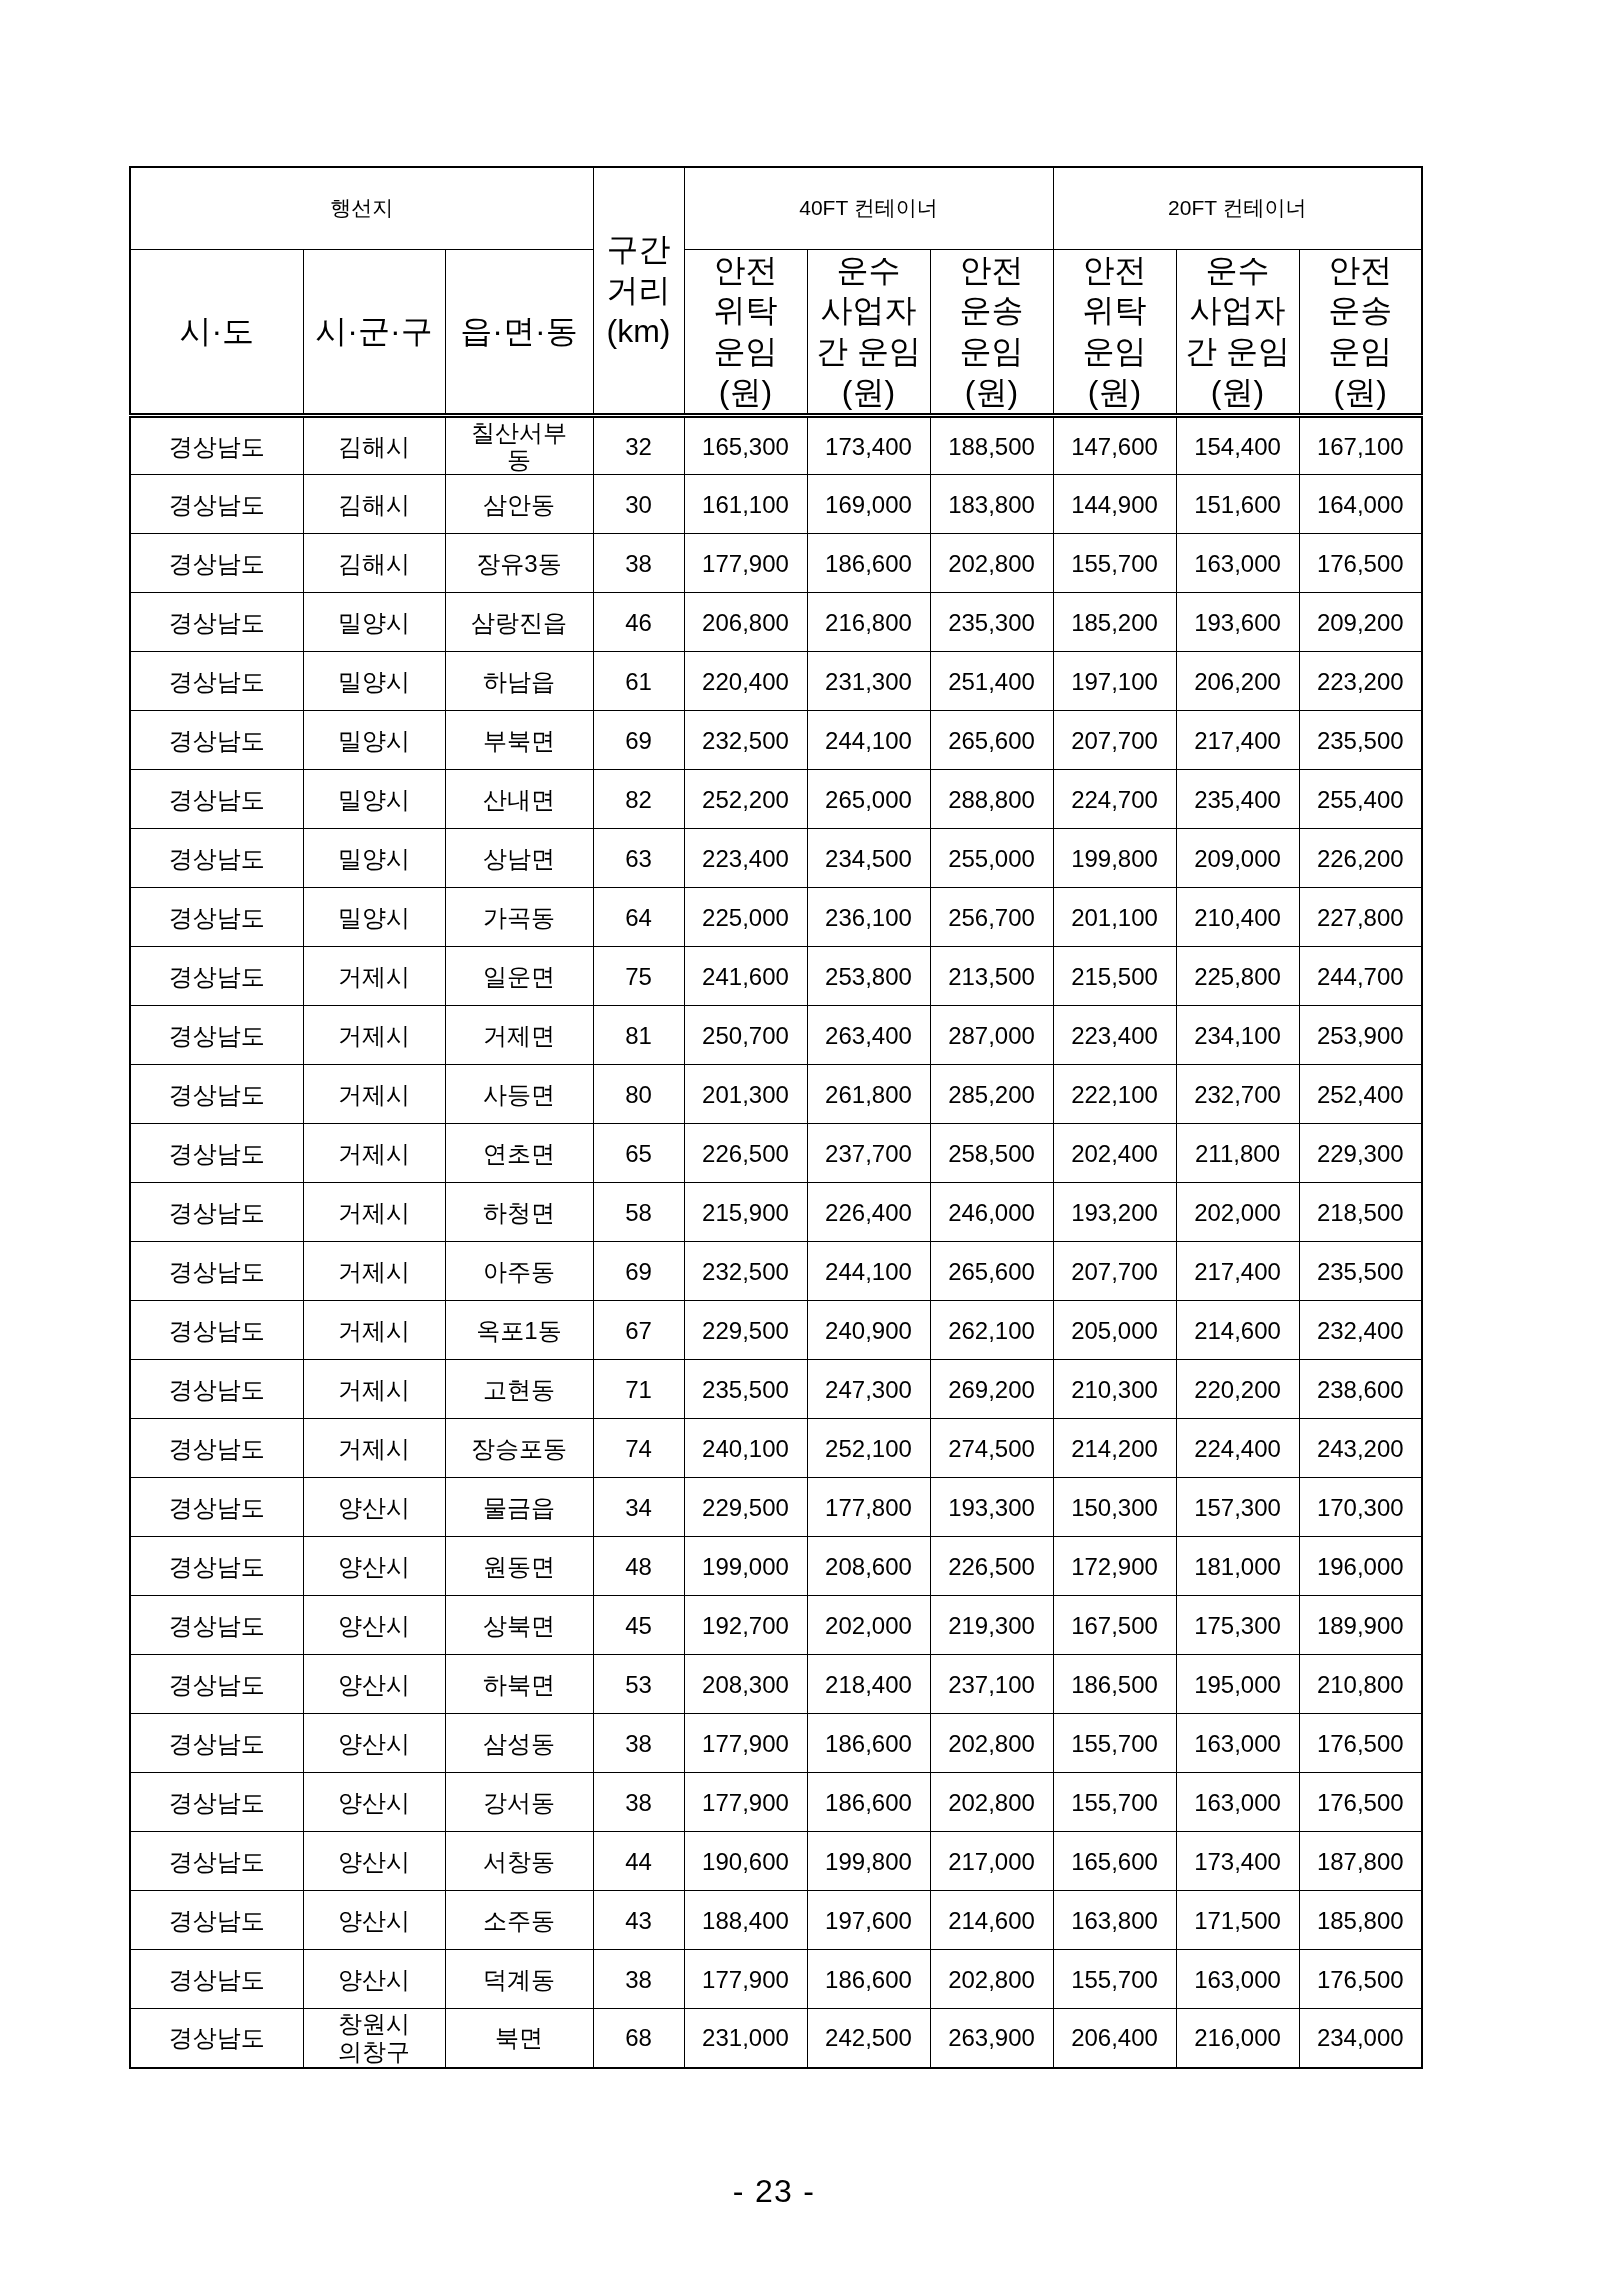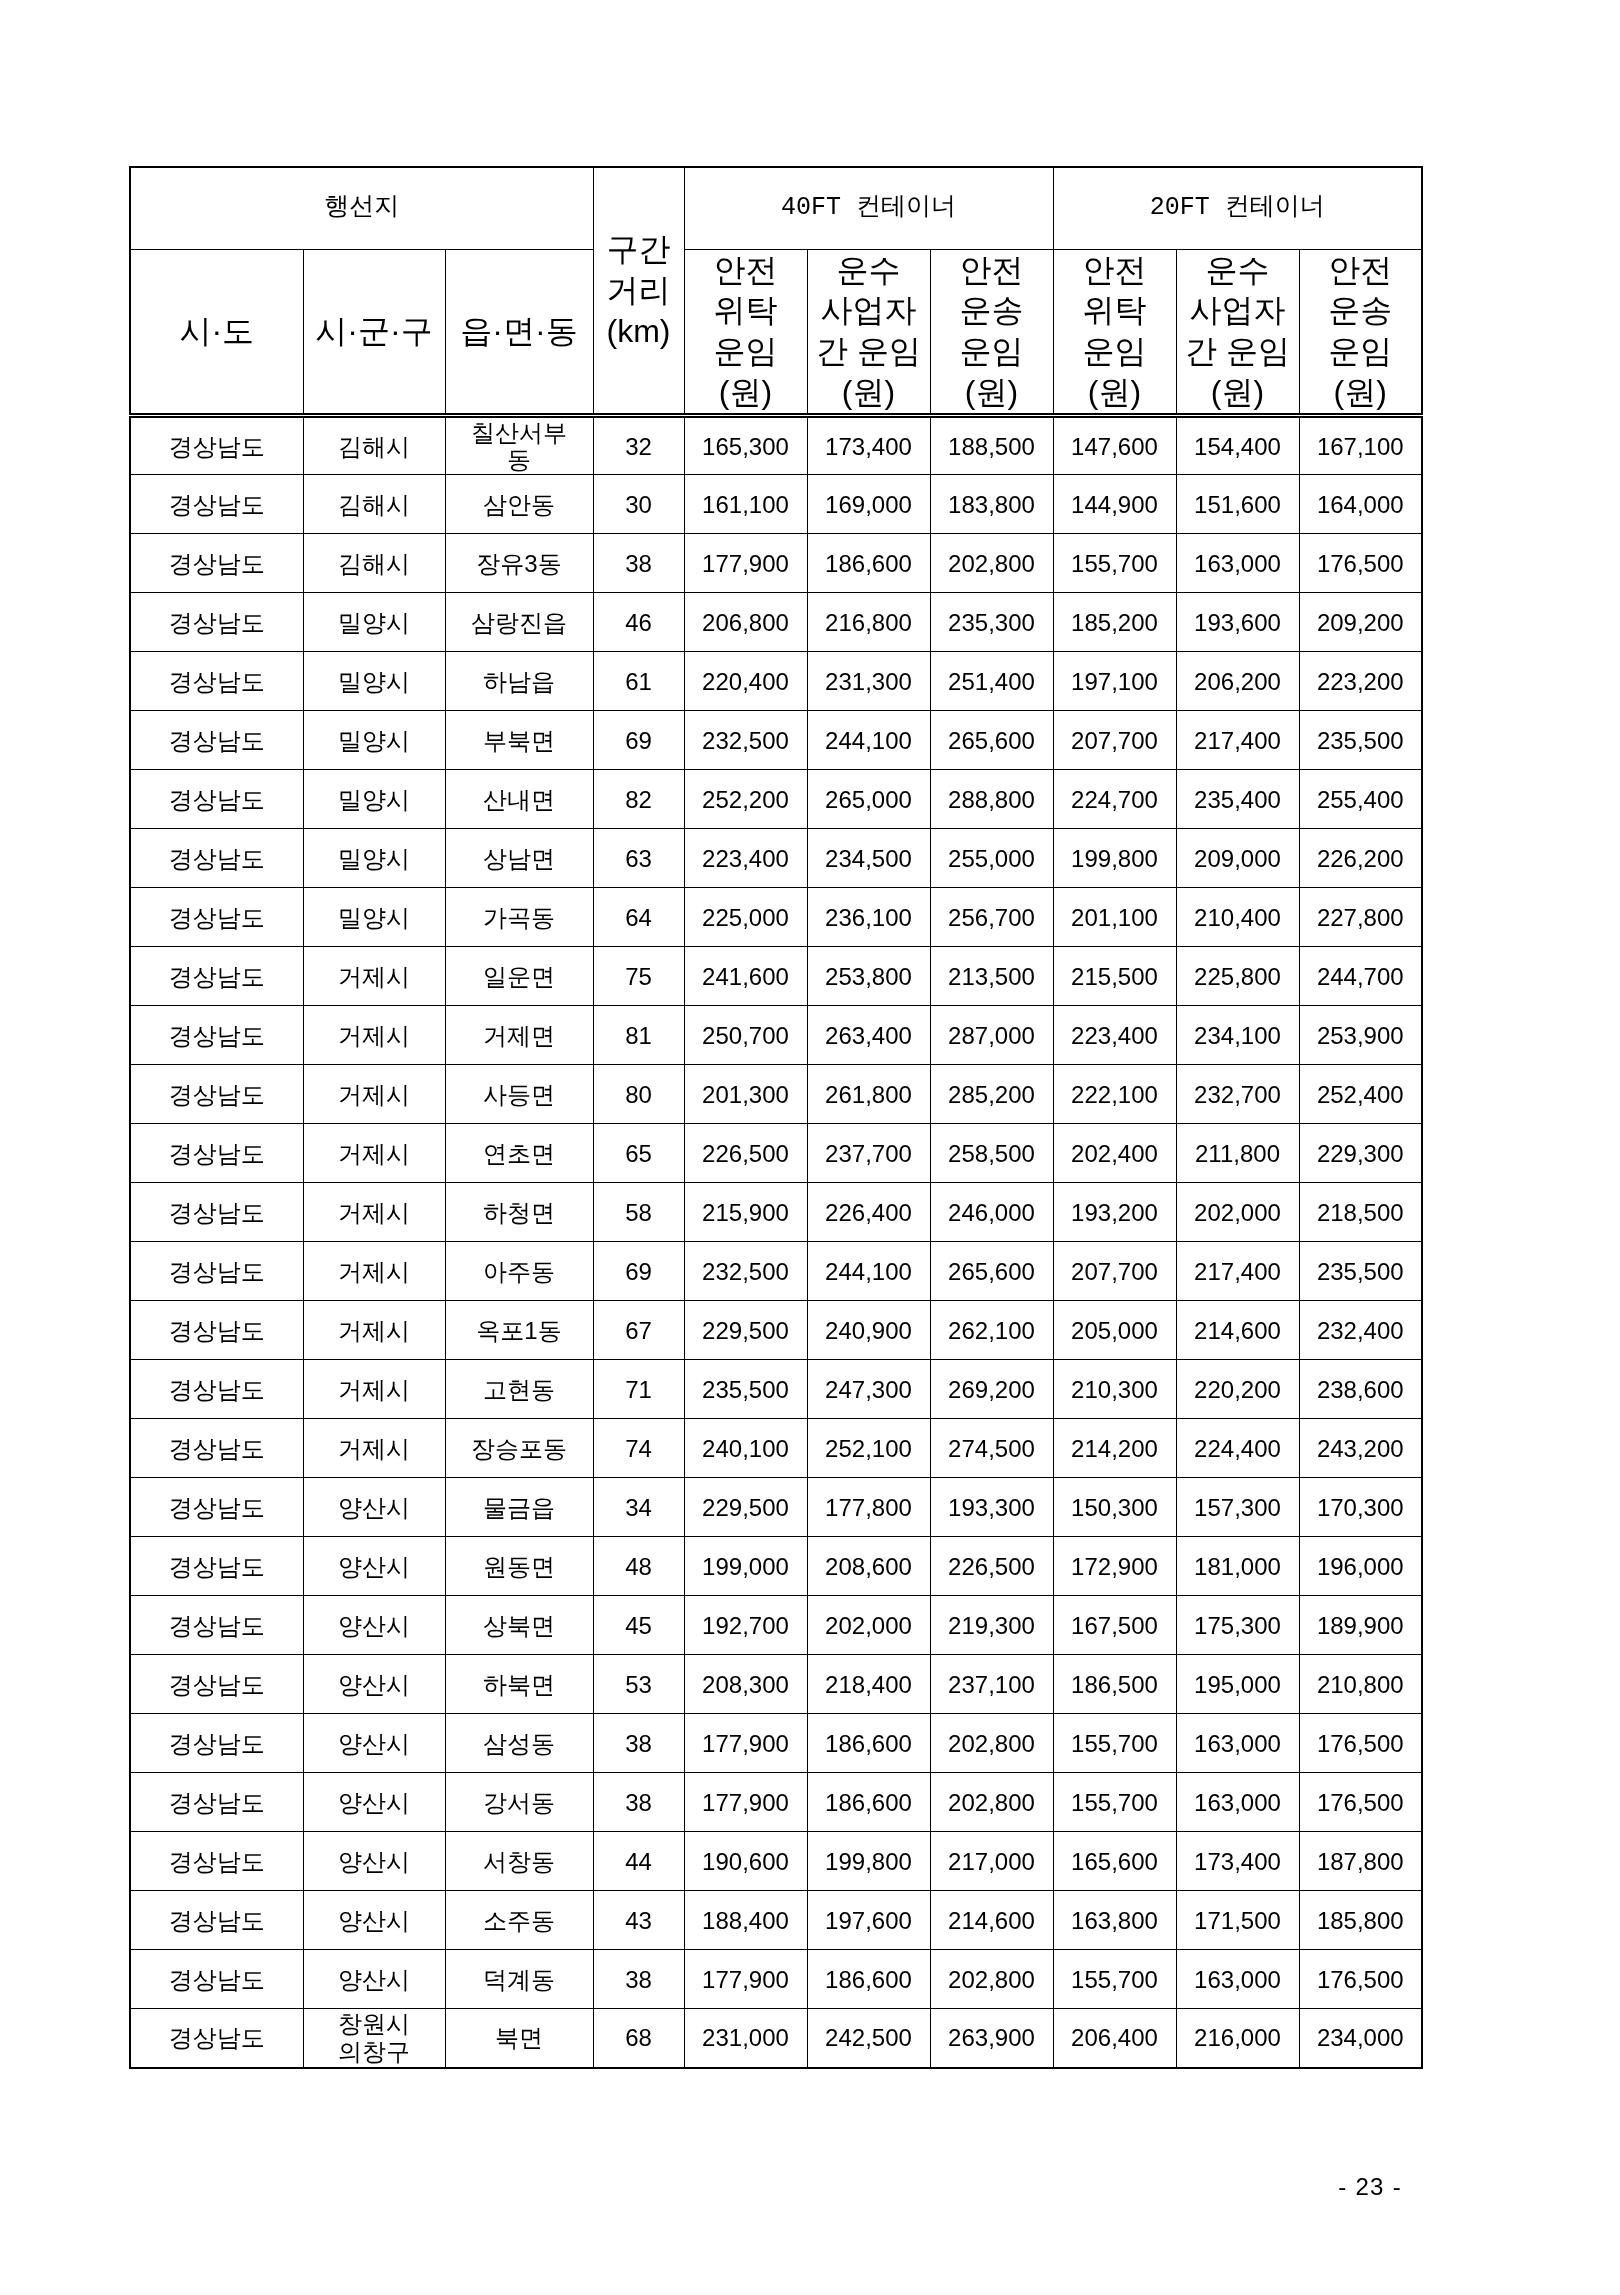--- a/index.html
+++ b/index.html
@@ -38,38 +38,37 @@
     font-weight: normal;
     overflow: hidden;
   }
   tr.hdr-groups { height: 82px; }
   tr.hdr-sub    { height: 136px; }
   thead th {
     font-size: 32px;
     line-height: 1.28;
   }
   th.grp {
-    font-size: 25px;
-    font-family: Liberation Mono, monospace;
+    font-size: 21px;
   }
   .hb {
     border-bottom: 5.9px double #000000 !important;
   }
   tbody tr { height: 59px; }
   tbody td {
     font-size: 24px;
     line-height: 1.15;
   }
   .page-footer {
     position: absolute;
-    left: 112px;
+    left: 129px;
     top: 2173px;
     width: 1290px;
-    text-align: right;
-    font-size: 24px;
+    text-align: center;
+    font-size: 32px;
     letter-spacing: 1.3px;
   }
 </style>
 </head>
 <body>
 
 <div class="page">
 
   <table class="fare">
     <colgroup>

